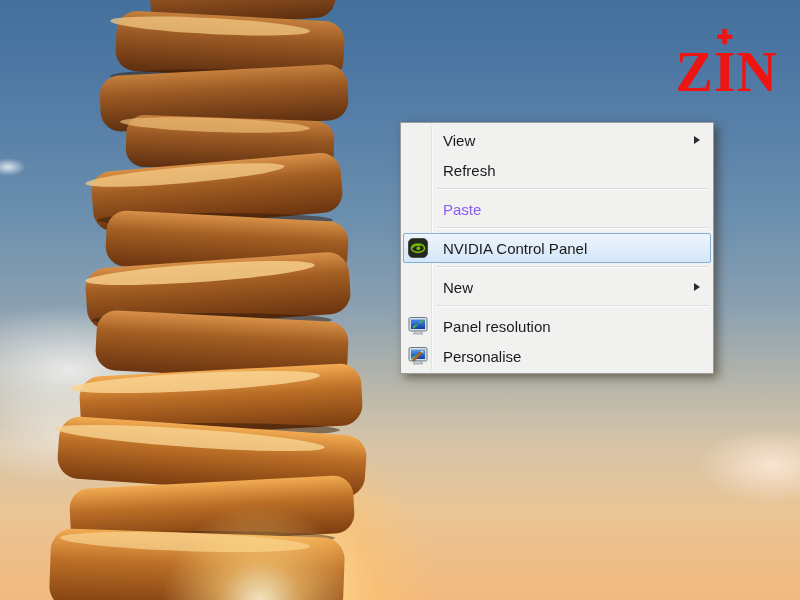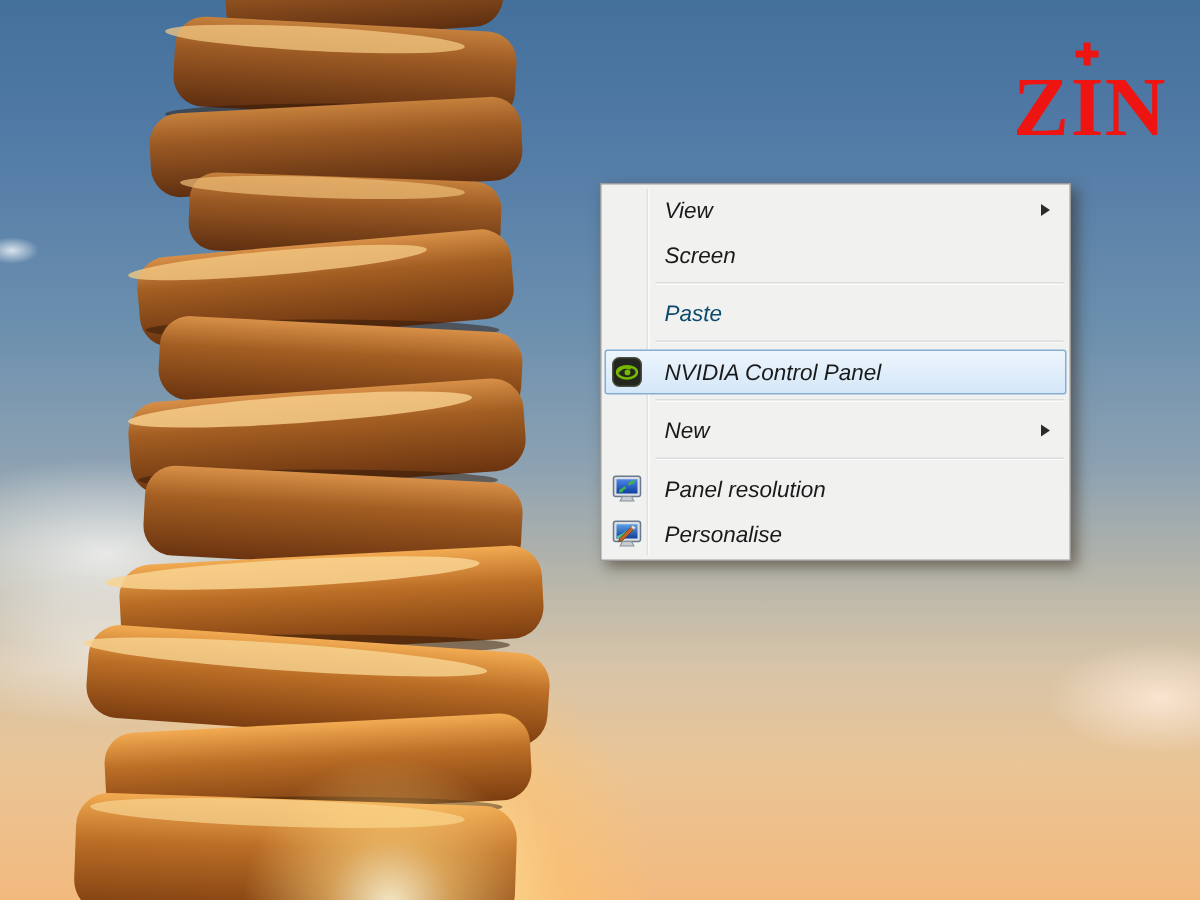--- a/index.html
+++ b/index.html
@@ -26,26 +26,26 @@
       rgba(255,200,120,0) 70%);}
   .rocks{position:absolute;left:0;top:-10px;z-index:2;}
   
   .zin{position:absolute;right:22px;top:44px;z-index:5;color:#ee1411;
     font-family:"Liberation Serif",serif;font-weight:bold;font-size:56px;line-height:1;letter-spacing:1px;}
   .zin-i{position:relative;display:inline-block;}
   .zin-cross{position:absolute;left:50%;transform:translateX(-50%);top:-17px;font-size:20px;font-weight:bold;}
   
   .menu{position:absolute;left:400px;top:122px;width:314px;z-index:10;box-sizing:border-box;
     background:#f1f1f0;border:1px solid #9b9b9b;padding:2px;
-    box-shadow:4px 4px 9px rgba(45,28,12,.5);font-style:italic;}
+    box-shadow:4px 4px 9px rgba(45,28,12,.5);}
   .menu::before{content:"";position:absolute;left:30px;top:3px;bottom:3px;width:1px;
     background:#e2e2e2;box-shadow:1px 0 0 #fbfbfb;}
   .mi{position:relative;height:30px;display:flex;align-items:center;box-sizing:border-box;
     padding-left:40px;padding-right:8px;font-size:15px;color:#1a1a1a;cursor:default;white-space:nowrap;}
-  .mi.disabled{color:#0c4a6e;}
+  .mi.disabled{color:#8b5cf6;}
   .mi.highlighted{background:linear-gradient(180deg,#edf5fd 0%,#d4e7f8 100%);
     border:1px solid #85aed3;border-radius:2px;padding-left:39px;text-align:center;}
   .mi-arrow{position:absolute;right:11px;top:50%;transform:translateY(-50%);
     width:0;height:0;border-left:6px solid #2b2b2b;
     border-top:4.5px solid transparent;border-bottom:4.5px solid transparent;}
   .mi-shortcut{margin-left:auto;padding-right:22px;}
   .mi-icon{position:absolute;left:5px;top:50%;transform:translateY(-50%);width:20px;height:20px;line-height:0;}
   .mi.highlighted .mi-icon{left:4px;}
   .msep{height:1px;background:#dcdcdc;border-bottom:1px solid #fcfcfc;margin:3px 2px 4px 34px;}
 </style>
@@ -110,21 +110,21 @@
 
   <div class="menu">
 
     <div class="mi">
       <span class="mi-label">View</span>
       <span class="mi-arrow"></span>
     </div>
 
 
     <div class="mi">
-      <span class="mi-label">Screen</span>
+      <span class="mi-label">Refresh</span>
     </div>
 
     <div class="msep"></div>
 
     <div class="mi disabled">
       <span class="mi-label">Paste</span>
     </div>
 
 
 

